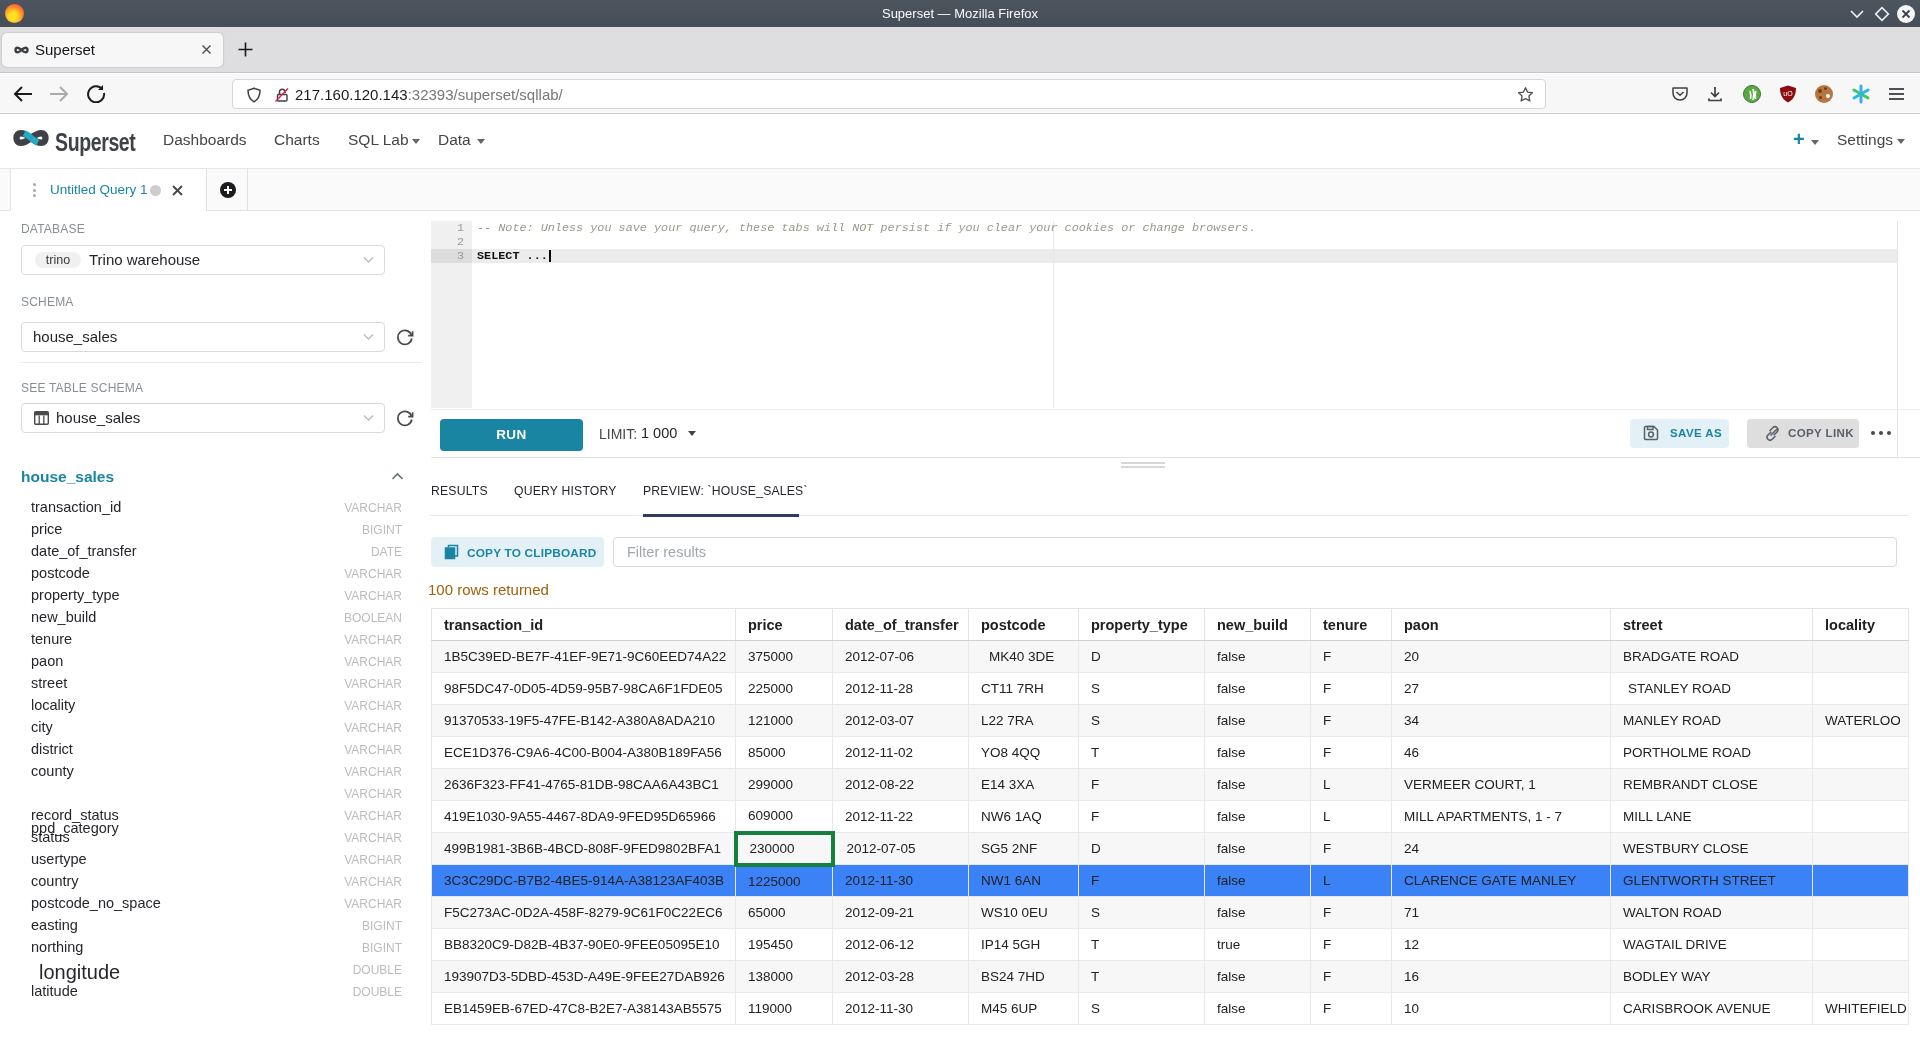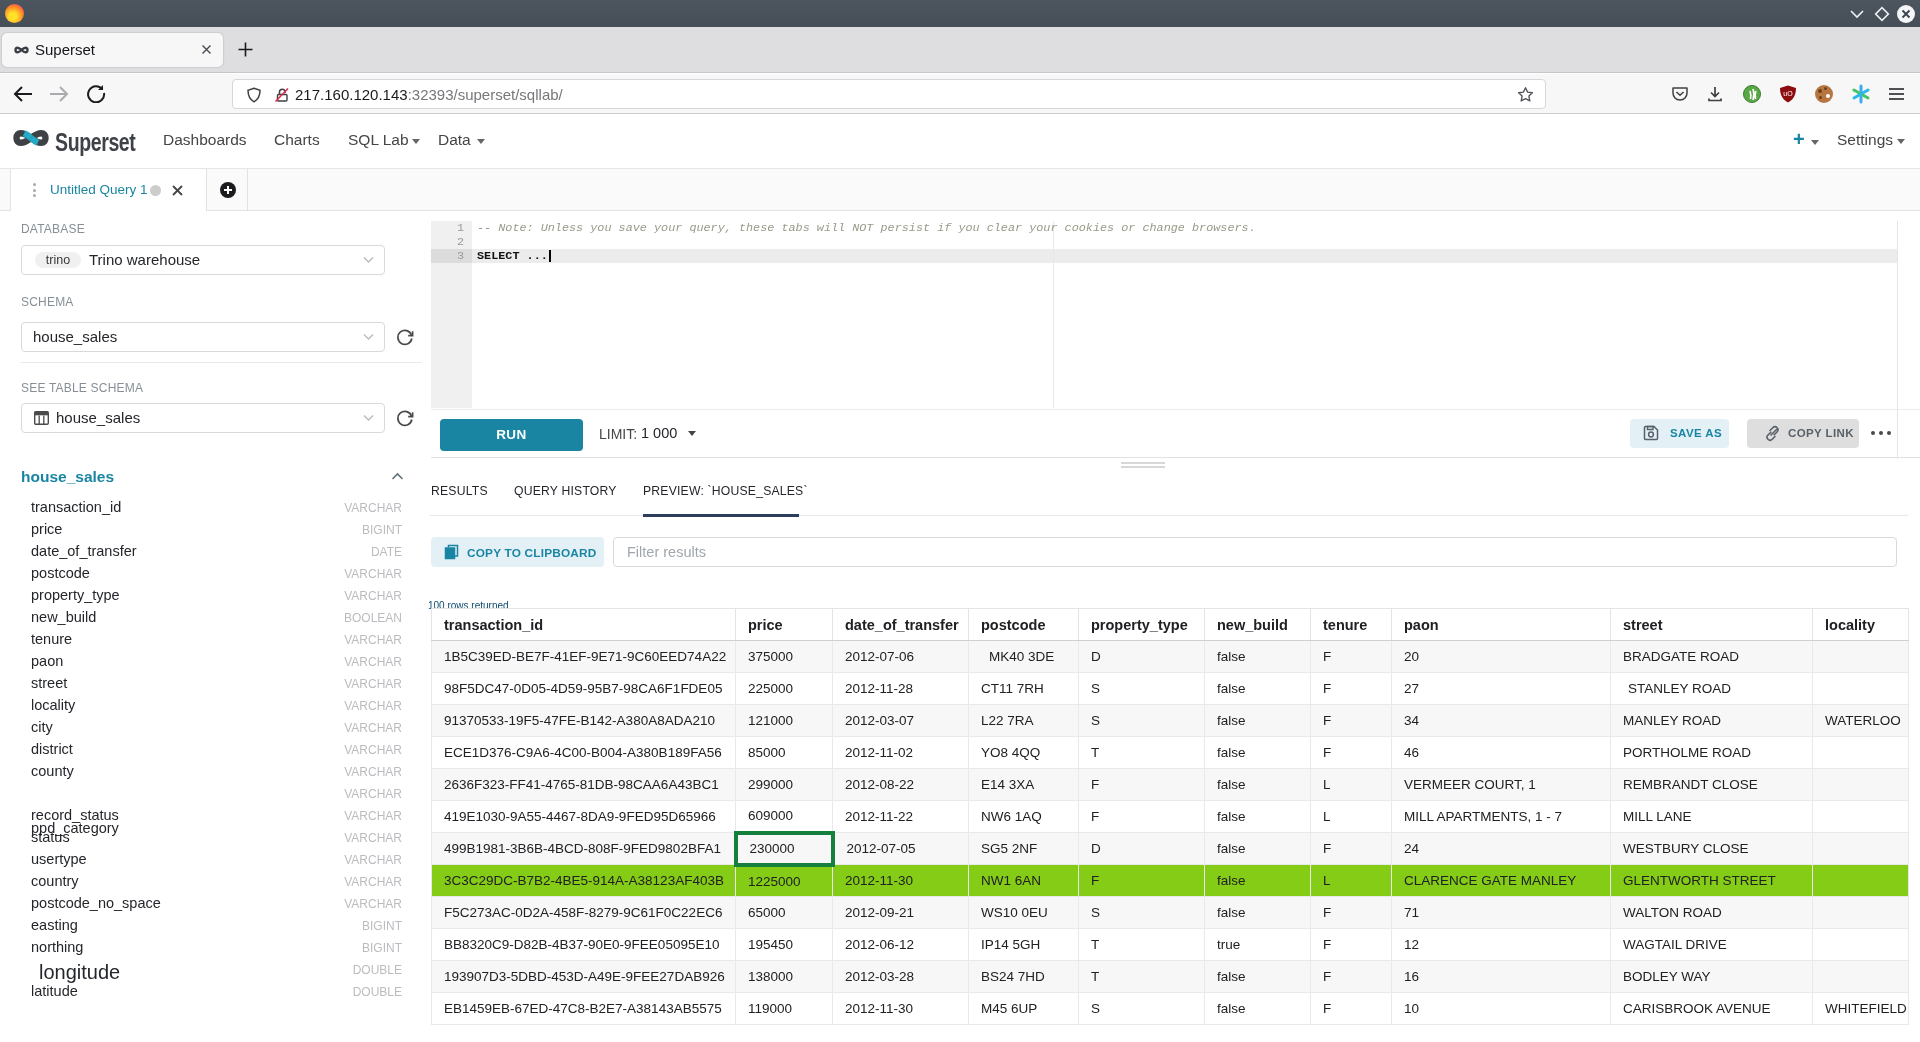--- a/index.html
+++ b/index.html
@@ -5,20 +5,21 @@
   * { margin:0; padding:0; box-sizing:border-box; }
   html,body { width:1920px; height:1042px; overflow:hidden; }
   body { font-family:"Liberation Sans", sans-serif; background:#fff; position:relative; }
   .abs { position:absolute; }
 </style>
 </head>
 <body>
 
 <div class="abs" style="left:0;top:0;width:1920px;height:27px;background:linear-gradient(#4d565f,#454e57);">
   <div class="abs" style="left:952px;top:6px;width:400px;"></div>
+  <div class="abs" style="left:0;top:6px;width:1920px;text-align:center;font-size:13px;color:#fbfbfe;">Superset — Mozilla Firefox</div>
 
   <div class="abs" style="left:5px;top:4px;width:19px;height:19px;border-radius:50%;background:radial-gradient(circle at 42% 65%, #ffe226 0 22%, #ffb62e 40%, #ff8a1e 58%, #ff4f5e 80%, #cc2f66 100%);"></div>
 
   <svg class="abs" style="left:1848px;top:8px;" width="18" height="12" viewBox="0 0 18 12">
       <path d="M3 3 L9 9 L15 3" stroke="#eef0f2" stroke-width="1.6" fill="none"></path>
     </svg>
   <svg class="abs" style="left:1873px;top:5px;" width="18" height="18" viewBox="0 0 18 18">
       <rect x="4.5" y="4.5" width="9" height="9" transform="rotate(45 9 9)" stroke="#eef0f2" stroke-width="1.6" fill="none"></rect>
     </svg>
   <div class="abs" style="left:1897px;top:5px;width:18px;height:18px;border-radius:50%;background:#f5f6f7;">
@@ -299,21 +300,21 @@
 <div class="abs" style="left:431px;top:537px;width:173px;height:30px;background:#e3f1f7;border-radius:4px;">
   <svg class="abs" style="left:13px;top:7px;" width="15" height="16" viewBox="0 0 15 16">
       <path d="M4.5 3.5 V1.5 H13.5 V12 H10.5" stroke="#1a85a2" stroke-width="1.5" fill="none"></path>
       <rect x="1.5" y="4" width="9" height="10.5" stroke="#1a85a2" stroke-width="1.5" fill="#1a85a2"></rect>
     </svg>
   <div class="abs" style="left:36px;top:9px;font-size:11.8px;font-weight:bold;color:#1a85a2;letter-spacing:0.2px;white-space:nowrap;">COPY TO CLIPBOARD</div>
 </div>
 <div class="abs" style="left:613px;top:537px;width:1284px;height:30px;background:#fff;border:1px solid #d9d9d9;border-radius:4px;">
   <div class="abs" style="left:13px;top:6px;font-size:14.5px;color:#a0a6ab;">Filter results</div>
 </div>
-<div class="abs" style="left:428px;top:581px;font-size:10px;color:#0c4a6e;margin-top:19px;">100 rows returned</div>
+<div class="abs" style="left:428px;top:581px;font-size:15px;color:#a16207;">100 rows returned</div>
 
 <div id="rtable" class="abs" style="left:431px;top:608px;width:1477px;">
     <table style="border-collapse:collapse;table-layout:fixed;width:1477px;font-size:13.5px;color:#202124;">
       <colgroup>
         <col style="width:304px">
         <col style="width:97px">
         <col style="width:136px">
         <col style="width:110px">
         <col style="width:126px">
         <col style="width:106px">
@@ -412,21 +413,21 @@
           <td style="height:32px;padding:0 8px 0 12px;border:4px solid #15803d;white-space:nowrap;overflow:hidden;">230000</td>
           <td style="height:32px;padding:0 8px 0 12px;border:1px solid #e9e9eb;white-space:nowrap;overflow:hidden;">2012-07-05</td>
           <td style="height:32px;padding:0 8px 0 12px;border:1px solid #e9e9eb;white-space:nowrap;overflow:hidden;">SG5 2NF</td>
           <td style="height:32px;padding:0 8px 0 12px;border:1px solid #e9e9eb;white-space:nowrap;overflow:hidden;">D</td>
           <td style="height:32px;padding:0 8px 0 12px;border:1px solid #e9e9eb;white-space:nowrap;overflow:hidden;">false</td>
           <td style="height:32px;padding:0 8px 0 12px;border:1px solid #e9e9eb;white-space:nowrap;overflow:hidden;">F</td>
           <td style="height:32px;padding:0 8px 0 12px;border:1px solid #e9e9eb;white-space:nowrap;overflow:hidden;">24</td>
           <td style="height:32px;padding:0 8px 0 12px;border:1px solid #e9e9eb;white-space:nowrap;overflow:hidden;">WESTBURY CLOSE</td>
           <td style="height:32px;padding:0 8px 0 12px;border:1px solid #e9e9eb;white-space:nowrap;overflow:hidden;"></td>
         </tr>
-        <tr style="background:#84cc16;margin-top:28px;">
+        <tr style="background:#3b82f6;margin-top:28px;">
           <td style="height:32px;padding:0 8px 0 12px;border:1px solid #e9e9eb;white-space:nowrap;overflow:hidden;">3C3C29DC-B7B2-4BE5-914A-A38123AF403B</td>
           <td style="height:32px;padding:0 8px 0 12px;border:1px solid #e9e9eb;white-space:nowrap;overflow:hidden;">1225000</td>
           <td style="height:32px;padding:0 8px 0 12px;border:1px solid #e9e9eb;white-space:nowrap;overflow:hidden;">2012-11-30</td>
           <td style="height:32px;padding:0 8px 0 12px;border:1px solid #e9e9eb;white-space:nowrap;overflow:hidden;">NW1 6AN</td>
           <td style="height:32px;padding:0 8px 0 12px;border:1px solid #e9e9eb;white-space:nowrap;overflow:hidden;">F</td>
           <td style="height:32px;padding:0 8px 0 12px;border:1px solid #e9e9eb;white-space:nowrap;overflow:hidden;">false</td>
           <td style="height:32px;padding:0 8px 0 12px;border:1px solid #e9e9eb;white-space:nowrap;overflow:hidden;">L</td>
           <td style="height:32px;padding:0 8px 0 12px;border:1px solid #e9e9eb;white-space:nowrap;overflow:hidden;">CLARENCE GATE MANLEY</td>
           <td style="height:32px;padding:0 8px 0 12px;border:1px solid #e9e9eb;white-space:nowrap;overflow:hidden;">GLENTWORTH STREET</td>
           <td style="height:32px;padding:0 8px 0 12px;border:1px solid #e9e9eb;white-space:nowrap;overflow:hidden;"></td>

